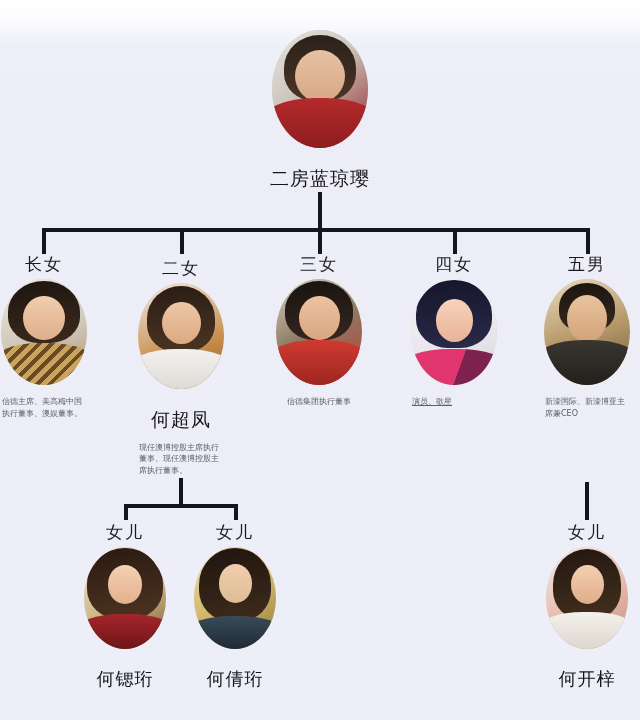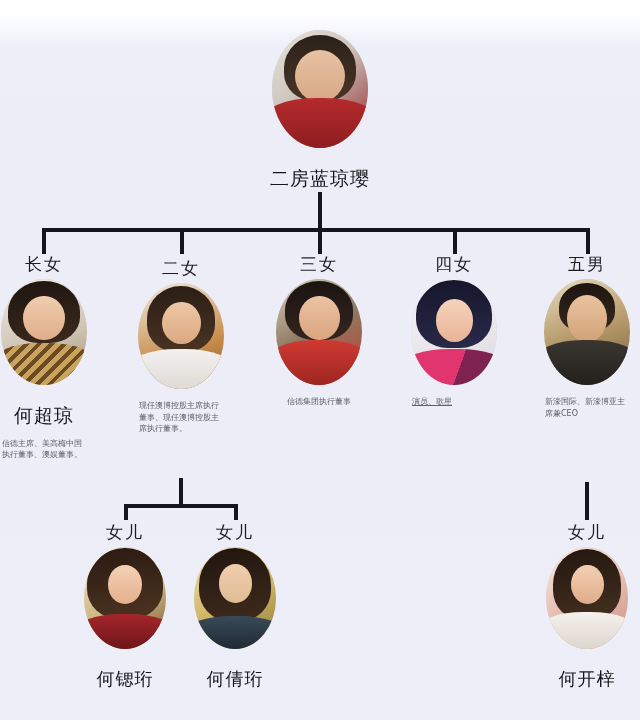--- a/index.html
+++ b/index.html
@@ -117,35 +117,35 @@
     <div class="reltag">长女</div>
     <div class="avatar" style="width:86px; height:106px;">
       <div class="bg" style="background:linear-gradient(160deg,#efeae2,#cfc6b6 55%,#a58e6a 100%);"></div>
       <div class="hair" style="left:8%; top:2%; width:84%; height:58%;
            background:linear-gradient(170deg,#1d1510,#3c2a1d);"></div>
       <div class="face" style="left:26%; top:16%; width:48%; height:42%;
            background:linear-gradient(180deg,#f0cdae,#dfae8b);"></div>
       <div class="body" style="height:40%;
            background:repeating-linear-gradient(135deg,#c9a45f 0 5px,#6b4a22 5px 9px);"></div>
     </div>
-    <div class="pname">何超琼</div>
     <div class="pdesc" style="padding:0 2px;">信德主席、美高梅中国执行董事、澳娱董事。</div>
   </div>
 
   <div class="node" style="left:137px; top:260px; width:88px;">
     <div class="reltag">二女</div>
     <div class="avatar" style="width:86px; height:106px;">
       <div class="bg" style="background:linear-gradient(160deg,#f1ece6,#c98f4f 60%,#8d5a22 100%);"></div>
       <div class="hair" style="left:10%; top:3%; width:80%; height:62%;
            background:linear-gradient(175deg,#2a1d14,#4b3524);"></div>
       <div class="face" style="left:28%; top:18%; width:45%; height:40%;
            background:linear-gradient(180deg,#eec7a6,#dba981);"></div>
       <div class="body" style="height:38%;
            background:linear-gradient(180deg,#f3f1ee,#dedbd6);"></div>
     </div>
+    <div class="pname">何超凤</div>
     <div class="pdesc" style="padding:0 2px;">现任澳博控股主席执行董事、现任澳博控股主席执行董事。</div>
   </div>
 
   <div class="node" style="left:275px; top:256px; width:88px;">
     <div class="reltag">三女</div>
     <div class="avatar" style="width:86px; height:106px;">
       <div class="bg" style="background:linear-gradient(150deg,#d8cfc0,#8e7a63 48%,#c0392f 100%);"></div>
       <div class="hair" style="left:10%; top:2%; width:80%; height:56%;
            background:linear-gradient(175deg,#191310,#362620);"></div>
       <div class="face" style="left:27%; top:16%; width:47%; height:42%;

